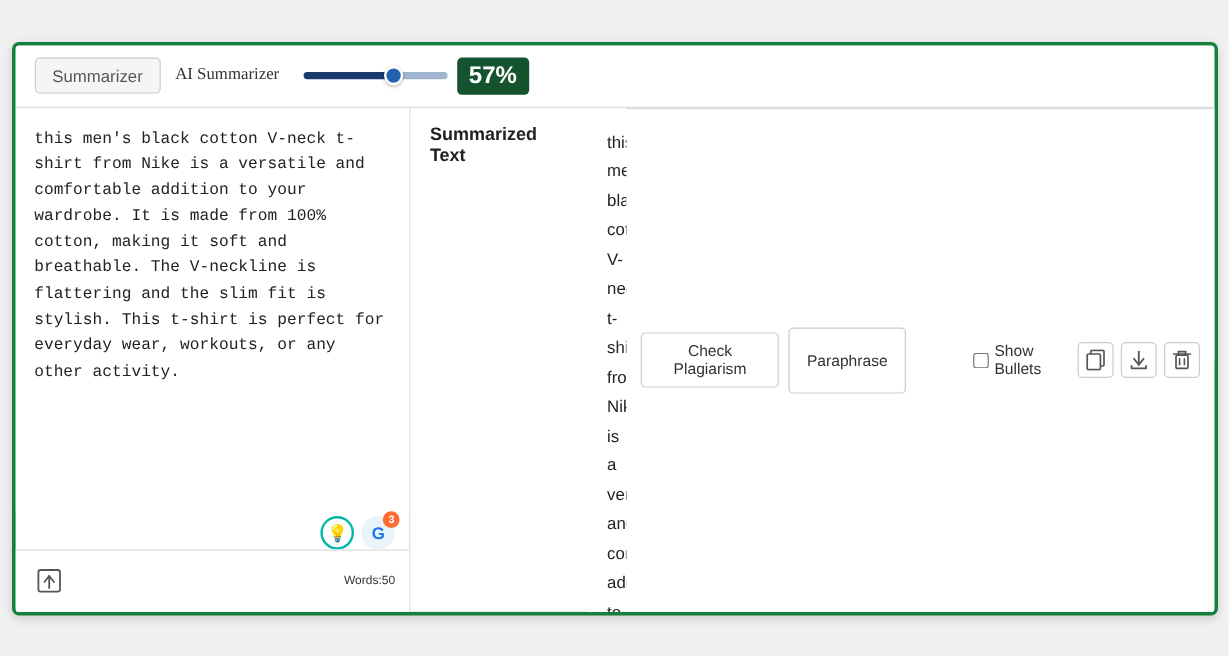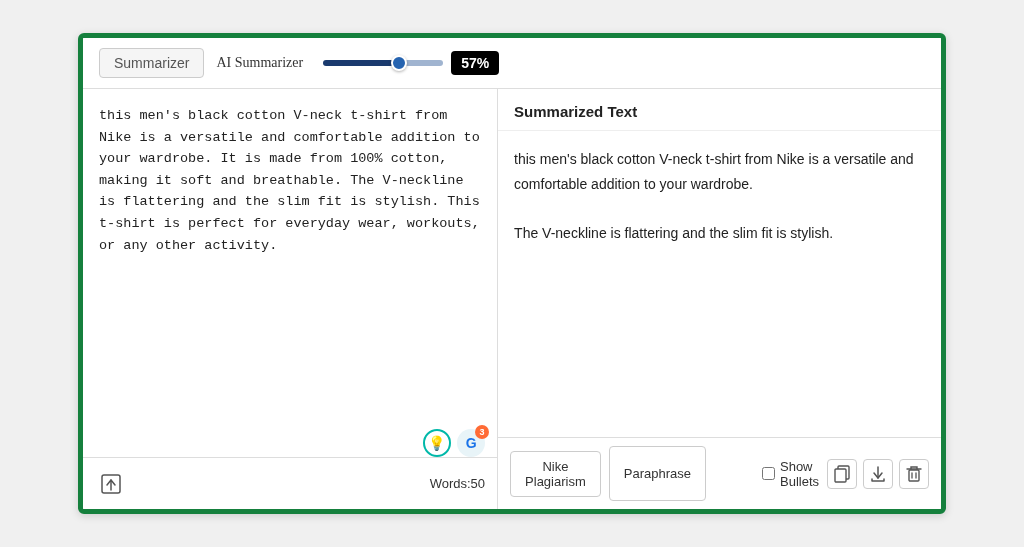--- a/index.html
+++ b/index.html
@@ -5,23 +5,23 @@
     * { box-sizing: border-box; margin: 0; padding: 0; }
     body {
       font-family: Arial, sans-serif;
       background: #f0f0f0;
       display: flex;
       justify-content: center;
       align-items: center;
       min-height: 100vh;
     }
     .app-container {
-      width: 868px;
-      background: #fff;
-      border: 5px solid #15803d;
+      width: 1005px;
+      background: #fff;
+      border: 3px solid #15803d;
       border-radius: 6px;
       overflow: hidden;
       box-shadow: 0 2px 8px rgba(0,0,0,0.15);
     }
     
     .header {
       display: flex;
       align-items: center;
       padding: 10px 16px;
       border-bottom: 1px solid #ddd;
@@ -62,42 +62,42 @@
       height: 16px;
       background: #2563b0;
       border-radius: 50%;
       top: 50%;
       left: 63%;
       transform: translate(-50%, -50%);
       border: 2px solid #fff;
       box-shadow: 0 1px 3px rgba(0,0,0,0.3);
     }
     .percent-badge {
-      background: #000000;
+      background: #14532d;
       color: #fff;
       padding: 4px 10px;
       border-radius: 4px;
-      font-size: 14px;
+      font-size: 20px;
       font-weight: bold;
     }
     
     .main-content {
       display: flex;
       height: 420px;
     }
     .left-panel {
       width: 500px;
       border-right: 1px solid #ddd;
       display: flex;
       flex-direction: column;
     }
     .right-panel {
       flex: 1;
       display: flex;
-      flex-direction: column;
+      flex-direction: row;
     }
     
     .right-header {
       padding: 14px 16px 10px;
       font-size: 15px;
       font-weight: 600;
       color: #222;
       border-bottom: 1px solid #eee;
     }
     
@@ -136,21 +136,21 @@
     }
     .upload-icon {
       width: 32px;
       height: 32px;
       display: flex;
       align-items: center;
       justify-content: center;
       cursor: pointer;
     }
     .words-label {
-      font-size: 13px;
+      font-size: 10px;
       color: #333;
     }
     .language-select {
       padding: 5px 24px 5px 10px;
       border: 1px solid #ccc;
       border-radius: 4px;
       font-size: 13px;
       background: #fff;
       cursor: pointer;
       appearance: auto;
@@ -294,21 +294,21 @@
     </div>
 
     <div class="right-panel">
       <div class="right-header">Summarized Text</div>
       <div class="text-area right-text">
         this men's black cotton V-neck t-shirt from Nike is a versatile and comfortable addition to your wardrobe.
         <br><br>
         The V-neckline is flattering and the slim fit is stylish.
       </div>
       <div class="bottom-bar right-bottom">
-        <button class="btn-check-plagiarism">Nike Plagiarism</button>
+        <button class="btn-check-plagiarism">Check Plagiarism</button>
         <button class="btn-paraphrase">Paraphrase</button>
         <label class="show-bullets">
           <input type="checkbox" style="">
           <span>Show Bullets</span>
         </label>
         <div class="action-icons">
           <button class="action-icon-btn" title="Copy">
             <svg width="18" height="18" viewBox="0 0 18 18" fill="none" xmlns="http://www.w3.org/2000/svg">
               <rect x="5" y="1" width="11" height="13" rx="1" stroke="#555" stroke-width="1.4"></rect>
               <rect x="2" y="4" width="11" height="13" rx="1" stroke="#555" stroke-width="1.4" fill="white"></rect>

